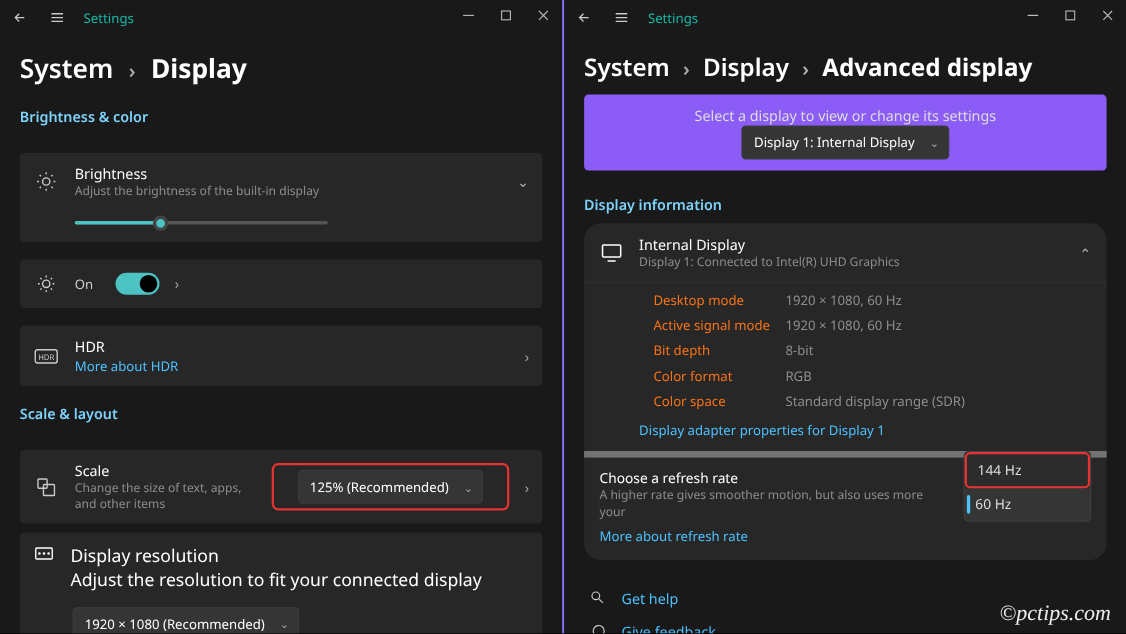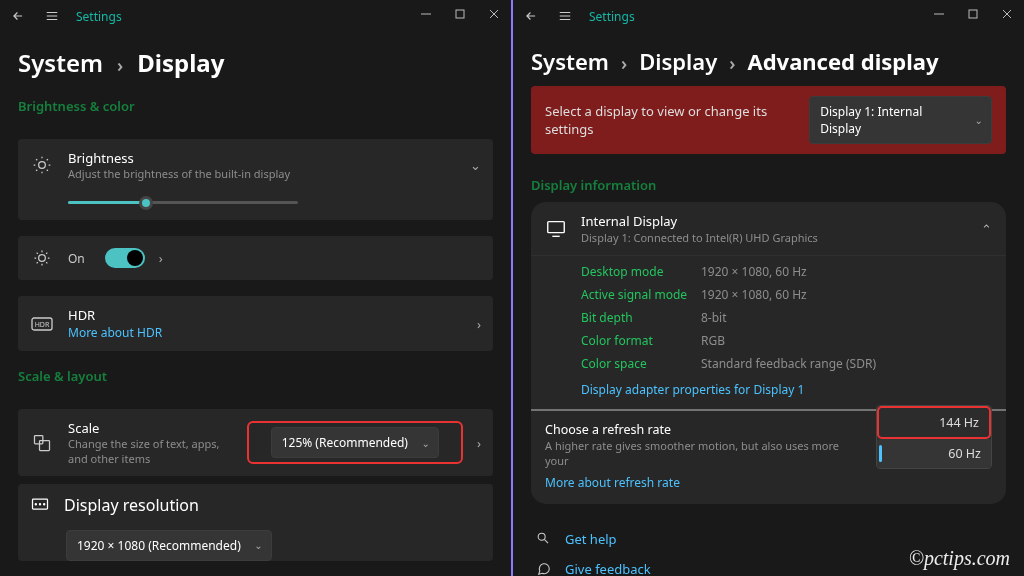--- a/index.html
+++ b/index.html
@@ -9,59 +9,59 @@
   .titlebar { display: flex; align-items: center; padding: 6px 8px; gap: 14px; }
   .titlebar .icon-btn { width: 20px; height: 20px; display: flex; align-items: center; justify-content: center; color: #ccc; }
   .titlebar .title { color: #14b8a6; font-size: 12px; }
   .win-controls { position: absolute; right: 0; top: 0; display: flex; }
   .win-controls .wc { width: 34px; height: 28px; display: flex; align-items: center; justify-content: center; color: #bbb; }
   .breadcrumb { padding: 14px 18px 10px 18px; display: flex; align-items: baseline; gap: 14px; font-weight: 600; }
   .breadcrumb .root { font-size: 24px; color: #fff; }
   .breadcrumb .sep { color: #aaa; font-size: 18px; }
   .breadcrumb .leaf { font-size: 24px; color: #fff; }
   .left-leaf { font-weight: 700; }
-  .section-heading { font-size: 13px; font-weight: 600; padding: 8px 18px 8px 18px; color: #15803d; }
+  .section-heading { font-size: 13px; font-weight: 600; padding: 8px 18px 8px 18px; color: #7dd3fc; }
   .content { padding: 0 18px; }
   .card { background: #272727; border-radius: 4px; margin-bottom: 8px; padding: 10px 12px; display: flex; align-items: center; gap: 14px; position: relative; margin-top: 16px; }
   .card .ic { width: 24px; height: 24px; display: flex; align-items: center; justify-content: center; color: #ccc; flex-shrink: 0; }
   .card .text { flex: 1; min-width: 0; }
   .card .ttl { font-size: 13px; color: #fff; }
   .card .sub { font-size: 11px; color: #8d8d8d; line-height: 1.3; }
   .card .link { color: #4cc2ff; font-size: 12px; }
   .card .chev { color: #aaa; font-size: 13px; flex-shrink: 0; }
   .slider-wrap { padding: 6px 0 2px 38px; }
   .slider-track { width: 230px; height: 3px; background: #555; position: relative; border-radius: 2px; }
   .slider-fill { position: absolute; left: 0; top: 0; height: 100%; background: #4cc2c2; border-radius: 2px; }
   .slider-thumb { position: absolute; top: 50%; width: 14px; height: 14px; border-radius: 50%; background: #4cc2c2; border: 3px solid #444; transform: translate(-50%, -50%); }
   .toggle { width: 40px; height: 20px; border-radius: 10px; background: #4cc2c2; position: relative; flex-shrink: 0; }
   .toggle .knob { position: absolute; right: 2px; top: 2px; width: 16px; height: 16px; background: #000; border-radius: 50%; }
   .on-label { font-size: 12px; color: #ccc; margin-right: 6px; }
   .dropdown { background: #353535; border: 1px solid #3c3c3c; border-radius: 4px; padding: 6px 30px 6px 10px; font-size: 12px; color: #fff; position: relative; display: inline-flex; align-items: center; }
   .dropdown .dd-chev { position: absolute; right: 8px; top: 50%; transform: translateY(-50%); color: #aaa; font-size: 10px; }
   .highlight-box { border: 2px solid #e93333; border-radius: 6px; padding: 4px 22px; }
   .bigcard { background: #272727; border-radius: 4px; margin-bottom: 8px; }
-  .bigcard .row { display: flex; align-items: center; gap: 14px; padding: 10px 12px; }
+  .bigcard .row { display: flex; align-items: flex-start; gap: 14px; padding: 10px 12px; }
   .bigcard .res-dd { margin: 4px 0 10px 48px; }
   
-  .selector-card { background: #7f1d1d; border-radius: 4px; padding: 10px 14px; display: flex; align-items: center; justify-content: space-between; margin-bottom: 14px; }
+  .selector-card { background: #8b5cf6; border-radius: 4px; padding: 10px 14px; display: flex; align-items: center; justify-content: space-between; margin-bottom: 14px; flex-direction: column; }
   .selector-card .lbl { font-size: 13px; color: #ddd; }
   .info-card { background: #272727; border-radius: 15px; margin-bottom: 14px; position: relative; }
   .info-header { display: flex; align-items: center; gap: 14px; padding: 10px 14px; }
   .info-header .itxt .itl { font-size: 13px; color: #fff; }
   .info-header .itxt .isub { font-size: 11px; color: #8d8d8d; }
   .info-header .expand { margin-left: auto; color: #aaa; font-size: 13px; }
   .info-body { padding: 4px 14px 10px 50px; border-top: 1px solid #2f2f2f; }
   .kv { display: flex; font-size: 12px; padding: 3px 0; }
-  .kv .k { width: 120px; color: #22c55e; }
+  .kv .k { width: 120px; color: #f97316; margin-left: 13px; }
   .kv .v { color: #8d8d8d; }
   .info-link { color: #4cc2ff; font-size: 12px; display: inline-block; margin-top: 6px; }
-  .refresh-block { padding: 2px 14px 12px 14px; position: relative; display: flex; align-items: flex-start; justify-content: space-between; gap: 12px; border-top: 2px solid #737373; }
+  .refresh-block { padding: 2px 14px 12px 14px; position: relative; display: flex; align-items: flex-start; justify-content: space-between; gap: 12px; border-top: 6px solid #737373; }
   .refresh-text .rtl { font-size: 12.5px; color: #fff; padding-top: 8px; }
   .refresh-text .rsub { font-size: 11px; color: #8d8d8d; }
-  .refresh-popup { background: #2c2c2c; border: 1px solid #444; border-radius: 4px; width: 117px; overflow: visible; text-align: right; }
+  .refresh-popup { background: #2c2c2c; border: 1px solid #444; border-radius: 4px; width: 117px; overflow: visible; }
   .refresh-popup .opt { padding: 6px 10px; font-size: 12.5px; color: #ddd; position: relative; border-radius: 3px; }
   .refresh-popup .opt.hl { border: 2px solid #e93333; border-radius: 5px; }
   .refresh-popup .opt.sel { background: #353535; }
   .refresh-popup .opt.sel::before { content:""; position:absolute; left:2px; top:6px; bottom:6px; width:3px; background:#4cc2ff; border-radius:2px; }
   .helpers { padding: 6px 24px; }
   .helpers .hrow { display: flex; align-items: center; gap: 12px; padding: 6px 0; }
   .helpers .hrow .hi { width: 16px; color: #ccc; font-size: 13px; }
   .helpers .hrow .hl { color: #4cc2ff; font-size: 13px; }
   .watermark { position: absolute; right: 14px; bottom: 6px; font-style: italic; font-family: Georgia, serif; font-size: 20px; color: #eee; }
   svg { display: block; }
@@ -187,20 +187,21 @@
         <span class="ic">
           <svg width="20" height="20" viewBox="0 0 24 24" fill="none" stroke="currentColor" stroke-width="1.5">
               <rect x="3" y="5" width="18" height="12" rx="1"></rect>
               <circle cx="7" cy="11" r="0.7" fill="currentColor"></circle>
               <circle cx="12" cy="11" r="0.7" fill="currentColor"></circle>
               <circle cx="17" cy="11" r="0.7" fill="currentColor"></circle>
             </svg>
         </span>
         <div class="text">
           <div class="ttl">Display resolution</div>
+          <div class="sub">Adjust the resolution to fit your connected display</div>
         </div>
       </div>
       <div class="res-dd">
         <div class="dropdown">
           <span>1920 × 1080 (Recommended)</span>
           <span class="dd-chev">⌄</span>
         </div>
       </div>
     </div>
   </div>
@@ -287,21 +288,21 @@
         <div class="kv">
             <span class="k">Bit depth</span>
             <span class="v">8-bit</span>
           </div>
         <div class="kv">
             <span class="k">Color format</span>
             <span class="v">RGB</span>
           </div>
         <div class="kv">
             <span class="k">Color space</span>
-            <span class="v">Standard feedback range (SDR)</span>
+            <span class="v">Standard display range (SDR)</span>
           </div>
         <a class="info-link">Display adapter properties for Display 1</a>
       </div>
       <div class="refresh-block">
         <div class="refresh-text">
           <div class="rtl">Choose a refresh rate</div>
           <div class="rsub">A higher rate gives smoother motion, but also uses more your</div>
           <a class="info-link">More about refresh rate</a>
         </div>
         <div class="refresh-popup" style="margin-top:-8px;">

